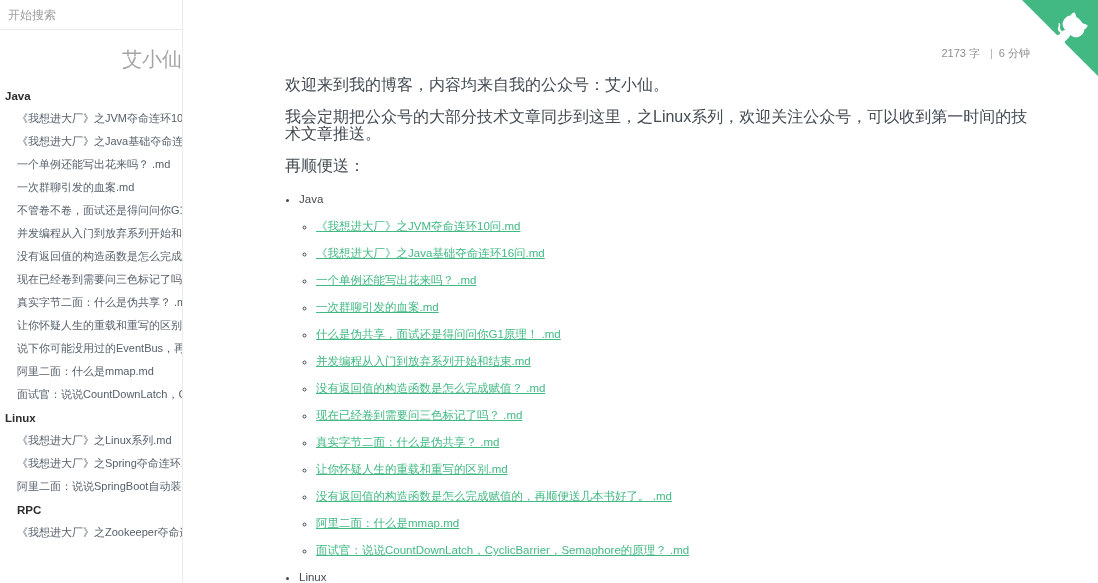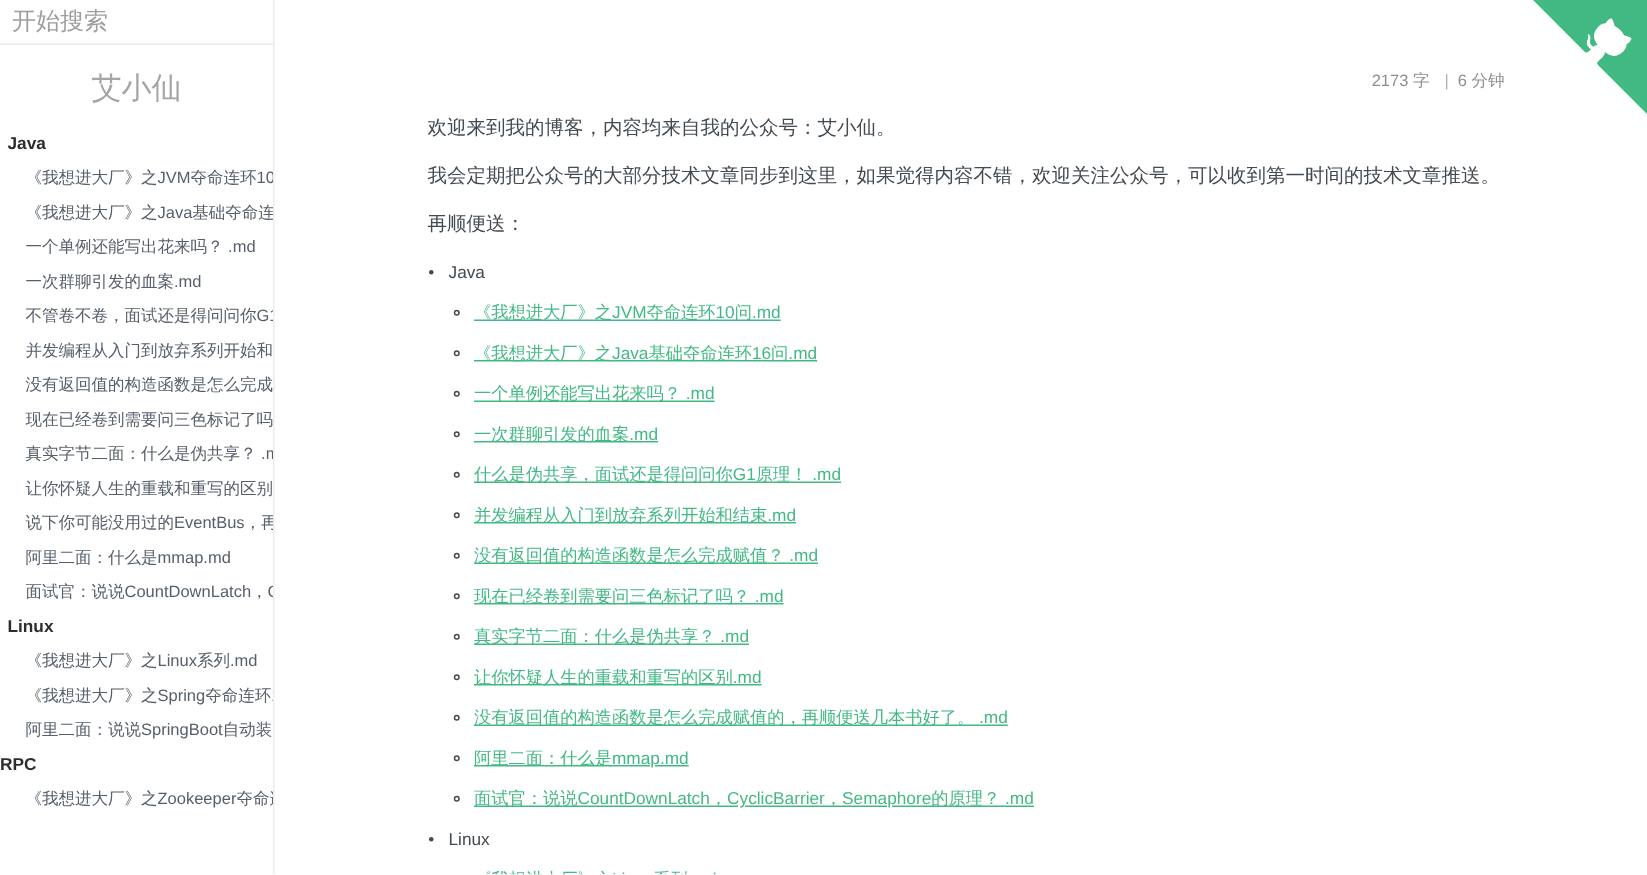--- a/index.html
+++ b/index.html
@@ -6,41 +6,41 @@
   html, body { width: 1098px; height: 583px; overflow: hidden; background: #fff;
     font-family: "Liberation Sans", "DejaVu Sans", sans-serif; }
   body { position: relative; }
 
   
   .sidebar { position: absolute; left: 0; top: 0; bottom: 0; width: 183px;
     border-right: 1px solid #ececec; background: #fff; overflow: hidden; }
   .search-box { height: 30px; border-bottom: 1px solid #eaeaea;
     display: flex; align-items: center; padding: 0 8px; }
   .search-box input { border: none; outline: none; width: 100%;
-    font-size: 16px; color: #444; font-family: inherit; background: transparent; }
+    font-size: 12px; color: #444; font-family: inherit; background: transparent; }
   .search-box input::placeholder { color: #9e9e9e; opacity: 1; }
-  .app-name { display: block; text-align: center; font-size: 20px; font-weight: 400;
+  .app-name { display: block; text-align: right; font-size: 20px; font-weight: 400;
     color: #a5a5a5; text-decoration: none; margin: 16px 0 10px; line-height: 26px; }
   .sidebar-nav { padding-top: 2px; }
   .sb-heading, .sb-subheading, .sb-item { height: 23px; display: flex; align-items: center;
     white-space: nowrap; overflow: hidden; }
   .sb-heading { padding-left: 5px; font-size: 11.5px; font-weight: bold; color: #2d2d2d; }
-  .sb-subheading { font-size: 11.5px; font-weight: bold; color: #2d2d2d; }
+  .sb-subheading { padding-left: 17px; font-size: 11.5px; font-weight: bold; color: #2d2d2d; }
   .sb-item { padding-left: 17px; font-size: 11px; color: #56606b; cursor: pointer; }
 
   
   .github-corner { position: absolute; top: 0; right: 0; width: 76px; height: 76px; z-index: 5; }
   .github-corner svg { fill: #42b983; color: #fff; width: 76px; height: 76px; display: block; }
 
   
   .content { position: absolute; left: 184px; top: 0; right: 0; bottom: 0;
-    padding: 46px 95px 0 101px; overflow: hidden; }
+    padding: 46px 68px 0 101px; overflow: hidden; }
   .doc-meta { text-align: right; font-size: 11px; color: #8e8e8e; margin-bottom: 13px; }
   .doc-meta .sep { margin: 0 6px 0 10px; color: #b0b0b0; }
-  .content p { font-size: 13px; line-height: 17px; color: #424a52; margin-bottom: 10px; margin-top: 15px; }
+  .content p { font-size: 16px; line-height: 17px; color: #424a52; margin-bottom: 10px; margin-top: 15px; }
   .toc { margin-top: 17px; padding-left: 14px; list-style: disc; }
   .toc > li { font-size: 11.5px; line-height: 17px; color: #424a52; margin-bottom: 10px; }
   .toc ul { padding-left: 17px; list-style: circle; margin-top: 10px; }
   .toc ul li { font-size: 11.5px; line-height: 17px; color: #424a52; margin-bottom: 10px; }
   .toc a { color: #42b983; text-decoration: underline; cursor: pointer; }
 </style>
 </head>
 <body>
 
 <aside class="sidebar">
@@ -80,21 +80,21 @@
       <path fill="currentColor" d="M115.0,115.0 C114.9,115.1 118.7,116.5 119.8,115.4 L133.7,101.6 C136.9,99.2 139.9,98.4 142.2,98.6 C133.8,88.0 127.5,74.4 143.8,58.0 C148.5,53.4 154.0,51.2 159.7,51.0 C160.3,49.4 163.2,43.6 171.4,40.1 C171.4,40.1 176.1,42.5 178.8,56.2 C183.1,58.6 187.2,61.8 190.9,65.4 C194.5,69.0 197.7,73.2 200.1,77.6 C213.8,80.2 216.3,84.9 216.3,84.9 C212.7,93.1 206.9,96.0 205.4,96.6 C205.1,102.4 203.0,107.8 198.3,112.5 C181.9,128.9 168.3,122.5 157.7,114.1 C157.9,116.9 156.7,120.9 152.7,124.9 L141.0,136.5 C139.8,137.7 141.6,141.9 141.8,141.8 Z"></path>
     </svg>
   </span>
 </a>
 
 <main class="content">
   <div class="doc-meta">
     <span>2173 字</span><span class="sep">|</span><span>6 分钟</span>
   </div>
   <p>欢迎来到我的博客，内容均来自我的公众号：艾小仙。</p>
-  <p>我会定期把公众号的大部分技术文章同步到这里，如果觉得内容不错，欢迎关注公众号，可以收到第一时间的技术文章推送。</p>
+  <p>我会定期把公众号的大部分技术文章同步到这里，之Linux系列，欢迎关注公众号，可以收到第一时间的技术文章推送。</p>
   <p>再顺便送：</p>
   <ul class="toc">
       <li><span>Java</span><ul>
           <li><a href="#">《我想进大厂》之JVM夺命连环10问.md</a></li>
           <li><a href="#">《我想进大厂》之Java基础夺命连环16问.md</a></li>
           <li><a href="#">一个单例还能写出花来吗？ .md</a></li>
           <li><a href="#">一次群聊引发的血案.md</a></li>
           <li><a href="#">什么是伪共享，面试还是得问问你G1原理！ .md</a></li>
           <li><a href="#">并发编程从入门到放弃系列开始和结束.md</a></li>
           <li><a href="#">没有返回值的构造函数是怎么完成赋值？ .md</a></li>

